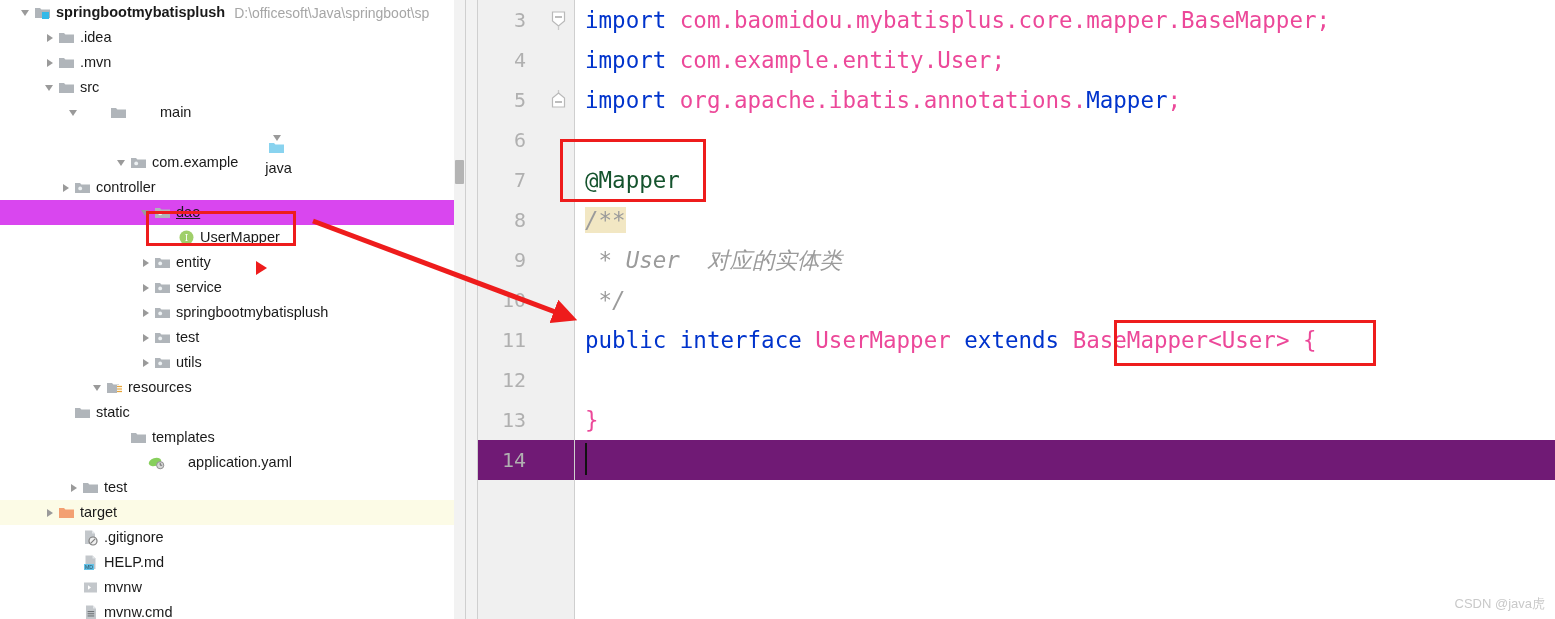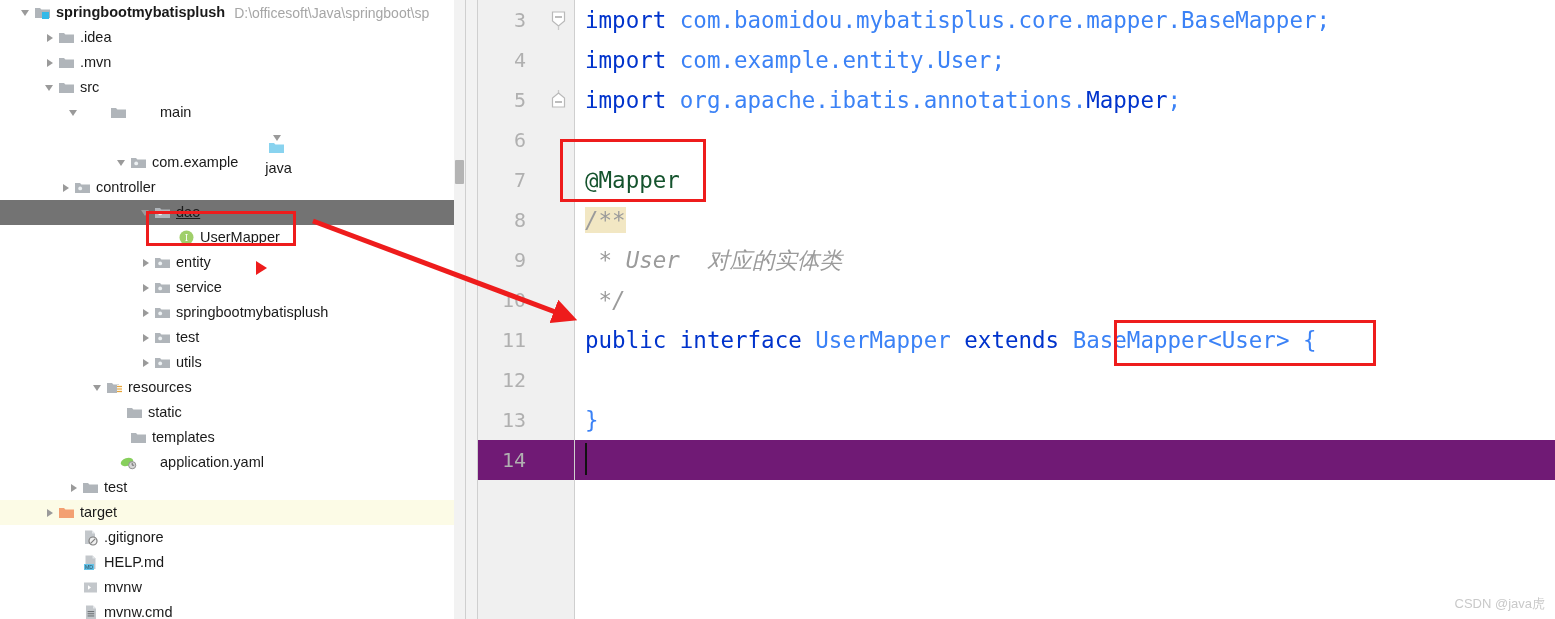--- a/index.html
+++ b/index.html
@@ -23,21 +23,21 @@
   }
   .tree-row {
     position: relative;
     height: 25px;
     display: flex;
     align-items: center;
     white-space: nowrap;
     font-size: 14.5px;
     color: #1a1a1a;
   }
-  .tree-row.sel-gray { background: #737373; text-decoration: underline; }
+  .tree-row.sel-gray { background: #d946ef; text-decoration: underline; }
   .tree-row.sel-yellow { background: #fcfbe6; }
 
   .twisty {
     width: 14px; height: 25px;
     flex: 0 0 14px;
     position: relative;
   }
   .twisty.collapsed::before {
     content: "";
     position: absolute; left: 3px; top: 9px;
@@ -135,21 +135,21 @@
   .codetext {
     position: absolute;
     left: 107px;
     font-family: "DejaVu Sans Mono", monospace;
     font-size: 22.5px;
     line-height: 40px;
     letter-spacing: 0px;
     white-space: pre;
   }
   .kw  { color: #0033cc; }
-  .plain { color: #3b82f6; }
+  .plain { color: #ec4899; }
   .anno { color: #14532d; }
   .cmt { color: #9b9b9b; font-style: italic; }
   .cmt-hl { background: #f2e7c3; }
 
   
   #caret {
     position: absolute;
     left: 107px; top: 443px;
     width: 2px; height: 32px;
     background: #111;
@@ -345,39 +345,39 @@
           <svg width="17" height="17" viewBox="0 0 17 17">
             <path d="M1 4h5l1.4 1.6H13V14H1z" fill="#b0b5ba"></path>
             <rect x="11" y="6" width="5" height="8" fill="#fdf4de"></rect>
             <rect x="11" y="7" width="5" height="1" fill="#e8a33d"></rect>
             <rect x="11" y="9.5" width="5" height="1" fill="#e8a33d"></rect>
             <rect x="11" y="12" width="5" height="1" fill="#e8a33d"></rect>
           </svg>
         </span>
         <span class="tree-label">resources</span>
       </div>
-      <div class="tree-row" style="padding-left: 112px;">
+      <div class="tree-row" style="padding-left: 60px;">
         <span class="twisty"></span>
         <span class="ic">
           <svg width="17" height="17" viewBox="0 0 17 17">
             <path d="M1 4h5l1.4 1.6H16V14H1z" fill="#b0b5ba"></path>
           </svg>
         </span>
         <span class="tree-label">static</span>
       </div>
       <div class="tree-row" style="padding-left: 116px;">
         <span class="twisty"></span>
         <span class="ic">
           <svg width="17" height="17" viewBox="0 0 17 17">
             <path d="M1 4h5l1.4 1.6H16V14H1z" fill="#b0b5ba"></path>
           </svg>
         </span>
         <span class="tree-label">templates</span>
       </div>
-      <div class="tree-row" style="padding-left: 88px; gap: 18px;">
+      <div class="tree-row" style="padding-left: 116px; gap: 18px;">
         <span class="twisty"></span>
         <span class="ic">
           <svg width="17" height="17" viewBox="0 0 17 17">
             <ellipse cx="7" cy="8" rx="6.4" ry="4" fill="#87cf5c" transform="rotate(-18 7 8)"></ellipse>
             <circle cx="12.2" cy="11.2" r="3.6" fill="#d7d7d7" stroke="#8f8f8f" stroke-width="1"></circle>
             <path d="M12.2 8.8v2.4h2" stroke="#6d6d6d" stroke-width="1" fill="none"></path>
           </svg>
         </span>
         <span class="tree-label">application.yaml</span>
       </div>

